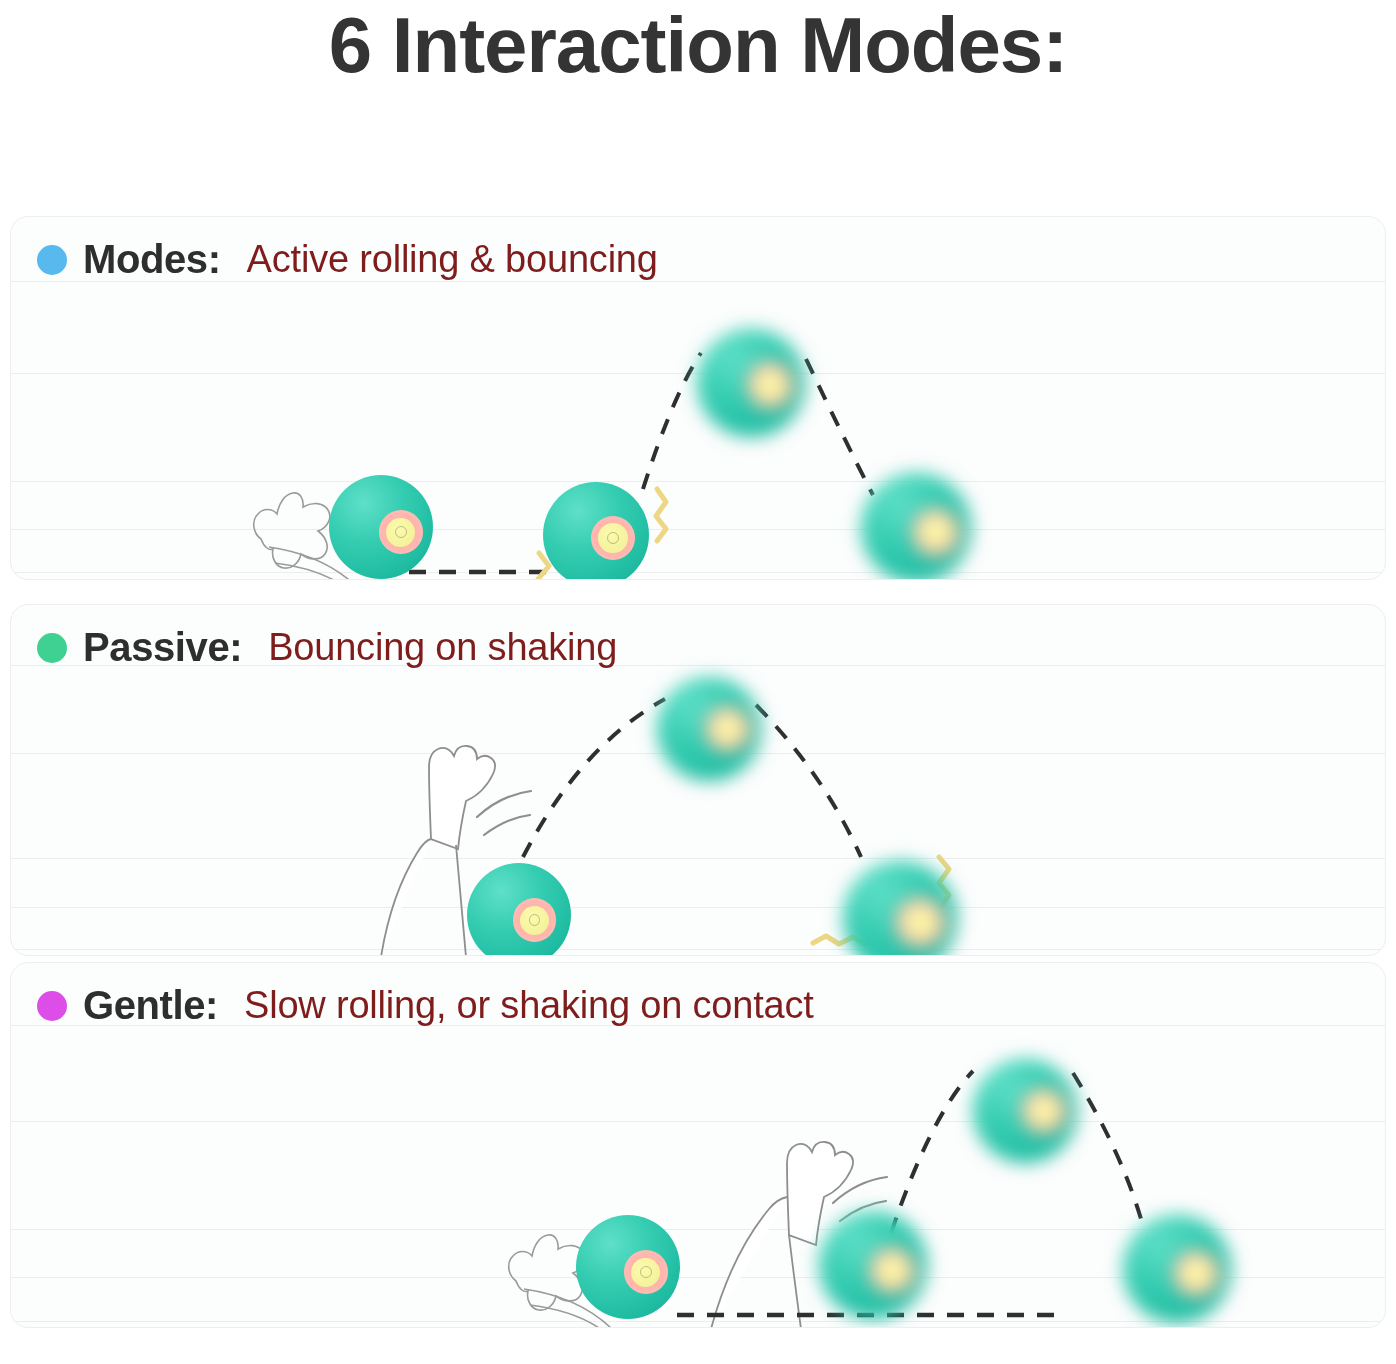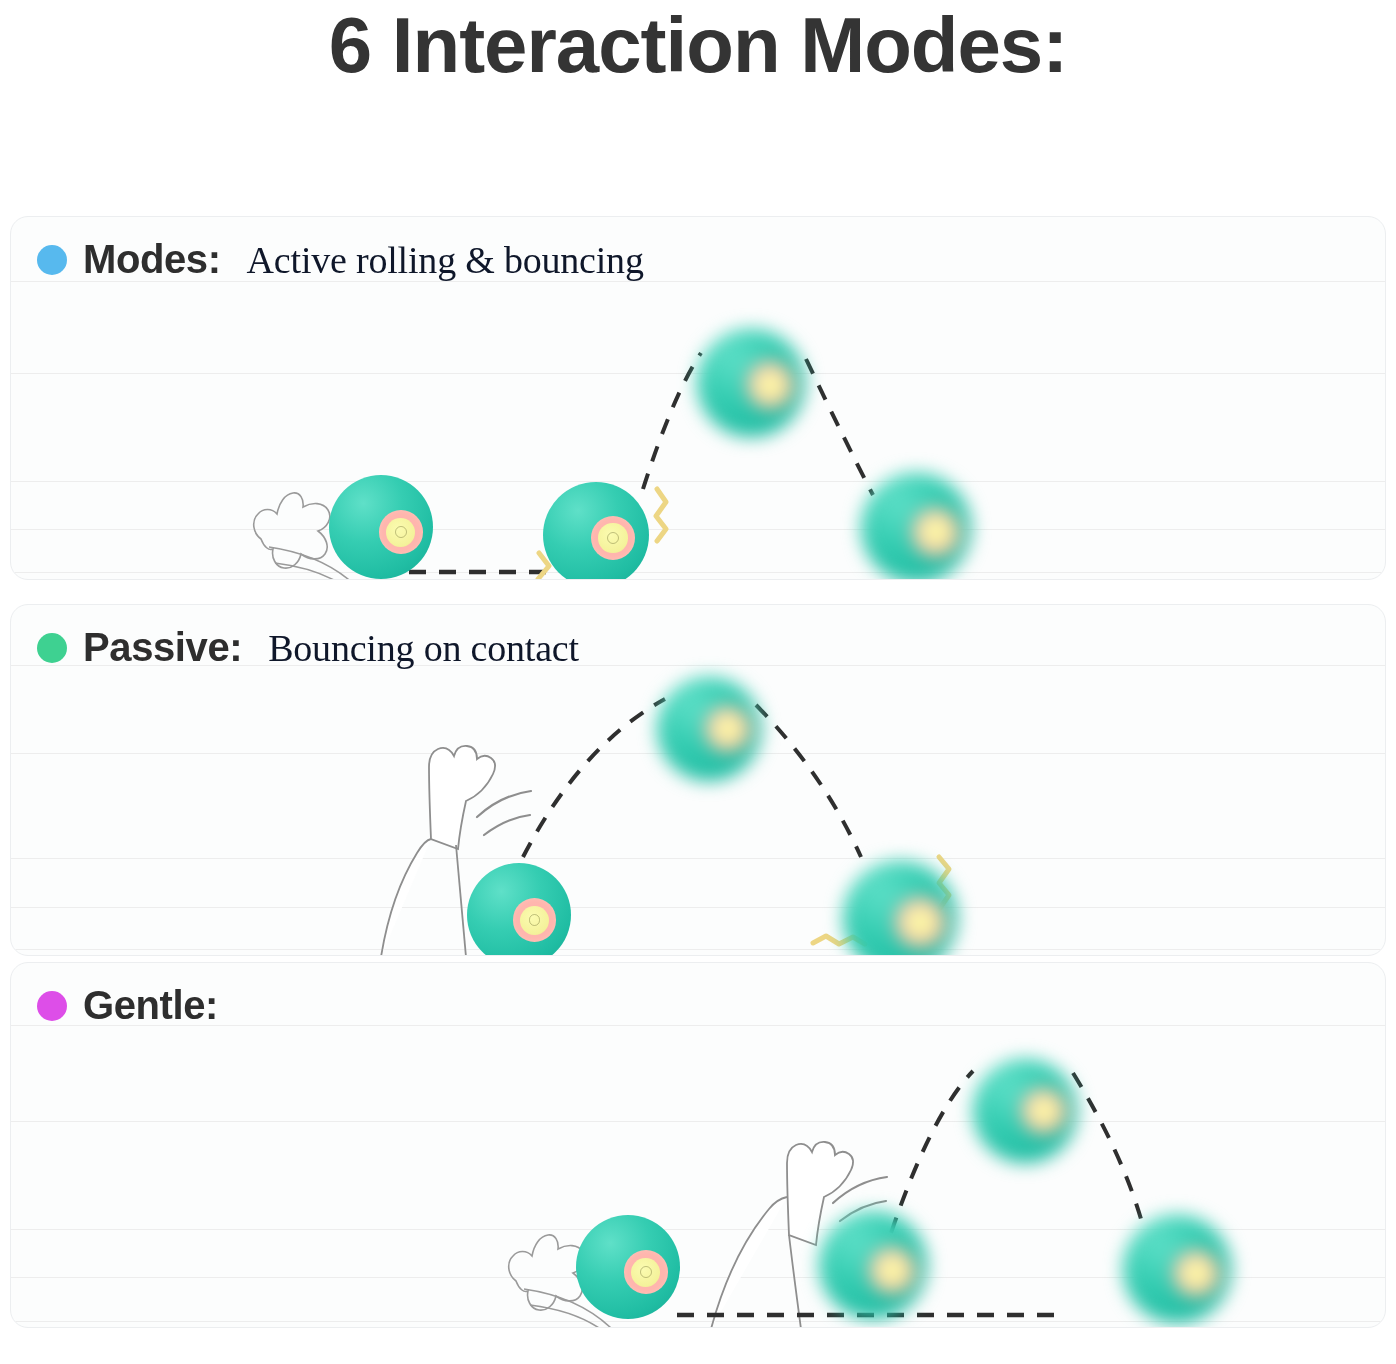--- a/index.html
+++ b/index.html
@@ -74,24 +74,23 @@
   }
   .mode-label {
     font-size: 40px;
     font-weight: 800;
     color: #2e2e2e;
     letter-spacing: -0.4px;
   }
   .mode-desc {
     font-size: 38px;
     font-weight: 400;
-    color: #0f172a;
+    color: #7f1d1d;
     letter-spacing: -0.2px;
     margin-left: 10px;
-    font-family: Liberation Serif, serif;
   }
 
   
   .scene {
     position: absolute;
     left: 0; top: 0;
     width: 100%; height: 100%;
     z-index: 4;
     pointer-events: none;
   }
@@ -234,21 +233,21 @@
     <div class="rule" style="top:60px"></div>
     <div class="rule" style="top:148px"></div>
     <div class="rule" style="top:253px"></div>
     <div class="rule" style="top:302px"></div>
     <div class="rule" style="top:344px"></div>
   </div>
 
   <div class="card-head">
     <span class="mode-dot" style="background:#3ed191"></span>
     <span class="mode-label">Passive:</span>
-    <span class="mode-desc">Bouncing on contact</span>
+    <span class="mode-desc">Bouncing on shaking</span>
   </div>
 
   <div class="scene">
     <svg width="1376" height="352" viewBox="0 0 1376 352">
 
       <g fill="#ffffff" stroke="#8e8e8e" stroke-width="1.8">
         <path d="M420 234 q-2 -48 -2 -72 q0 -14 9 -18 q10 -4 16 7 q3 -11 13 -10
                  q10 1 10 13 q7 -6 14 -1 q7 5 2 16 q-9 19 -27 27 q-6 27 -8 48 z"></path>
         <path d="M370 352 q10 -62 36 -104 q8 -13 14 -14"></path>
         <path d="M455 352 q-6 -70 -10 -112"></path>
@@ -304,20 +303,21 @@
     <div class="rule" style="top:62px"></div>
     <div class="rule" style="top:158px"></div>
     <div class="rule" style="top:266px"></div>
     <div class="rule" style="top:314px"></div>
     <div class="rule" style="top:358px"></div>
   </div>
 
   <div class="card-head">
     <span class="mode-dot" style="background:#dd4ee8"></span>
     <span class="mode-label">Gentle:</span>
+    <span class="mode-desc">Slow rolling, or shaking on contact</span>
   </div>
 
   <div class="scene">
     <svg width="1376" height="366" viewBox="0 0 1376 366">
 
       <g fill="none" stroke="#9a9a9a" stroke-width="1.6">
         <path d="M505 318 c-8 -6 -10 -18 -3 -25 c5 -6 14 -6 19 0 c2 -11 8 -20 16 -21
                  c7 -1 11 6 10 14 c9 -5 20 -5 25 3 c5 8 -1 18 -10 21 c8 6 12 16 7 23
                  c-5 7 -16 6 -24 0 c-2 9 -9 15 -17 14 c-8 -1 -13 -10 -11 -19
                  c-4 2 -9 -2 -12 -10 z"></path>

